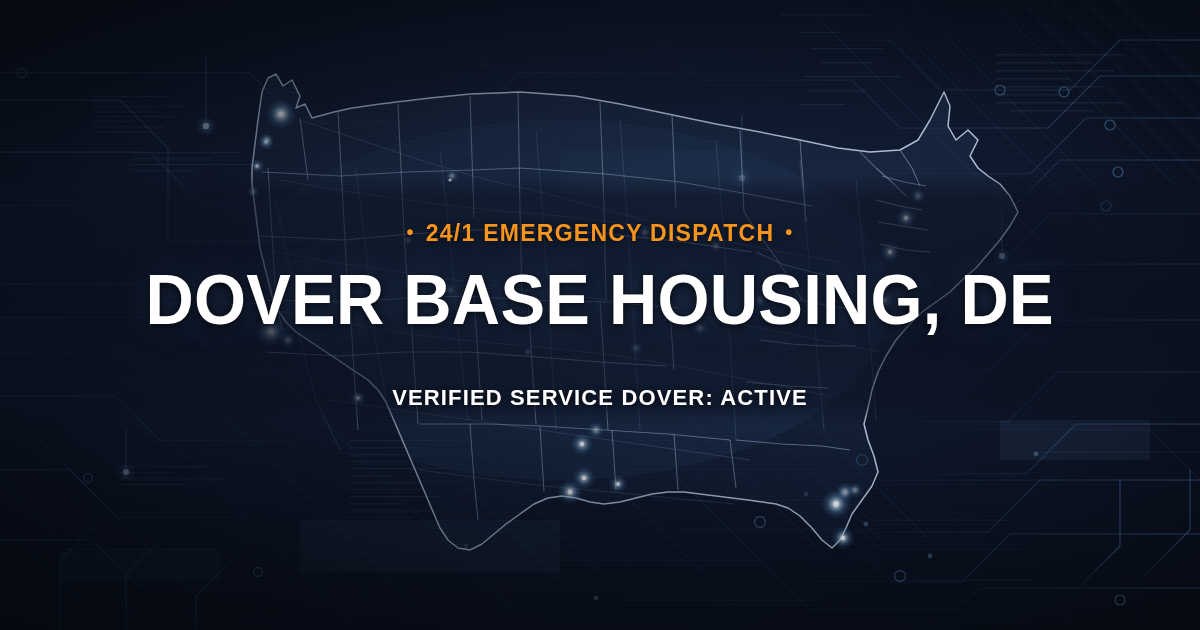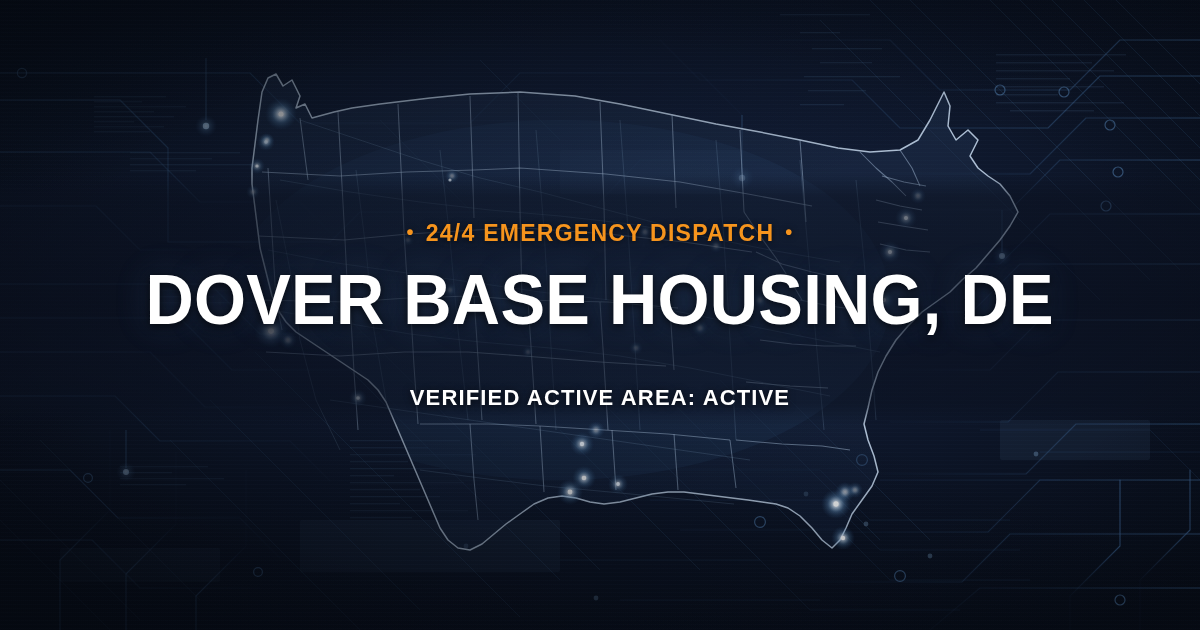--- a/index.html
+++ b/index.html
@@ -533,23 +533,23 @@
 
   <div class="bg-corner-dark"></div>
   <div class="scanlines"></div>
   <div class="bg-vignette"></div>
   <div class="text-band"></div>
 
   <div class="content">
 
     <div class="eyebrow">
       <span class="dot">•</span>
-      <span>24/4 EMERGENCY DISPATCH</span>
+      <span>24/1 EMERGENCY DISPATCH</span>
       <span class="dot">•</span>
     </div>
 
     <h1 class="title">DOVER BASE HOUSING, DE</h1>
 
-    <div class="subtitle">VERIFIED ACTIVE AREA: ACTIVE</div>
+    <div class="subtitle">VERIFIED SERVICE DOVER: ACTIVE</div>
 
   </div>
 
 </div>
 
 </body></html>

